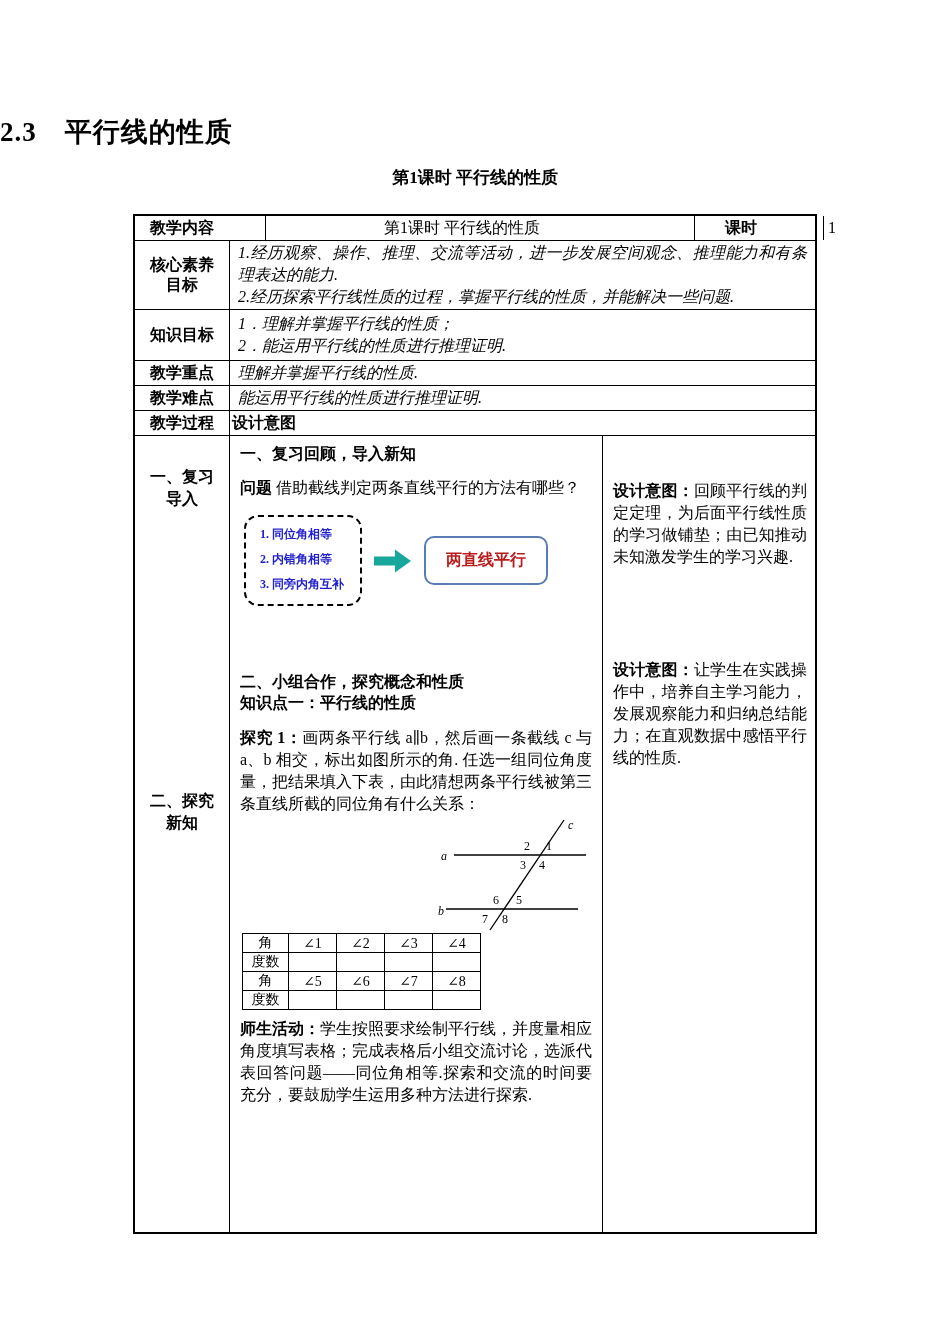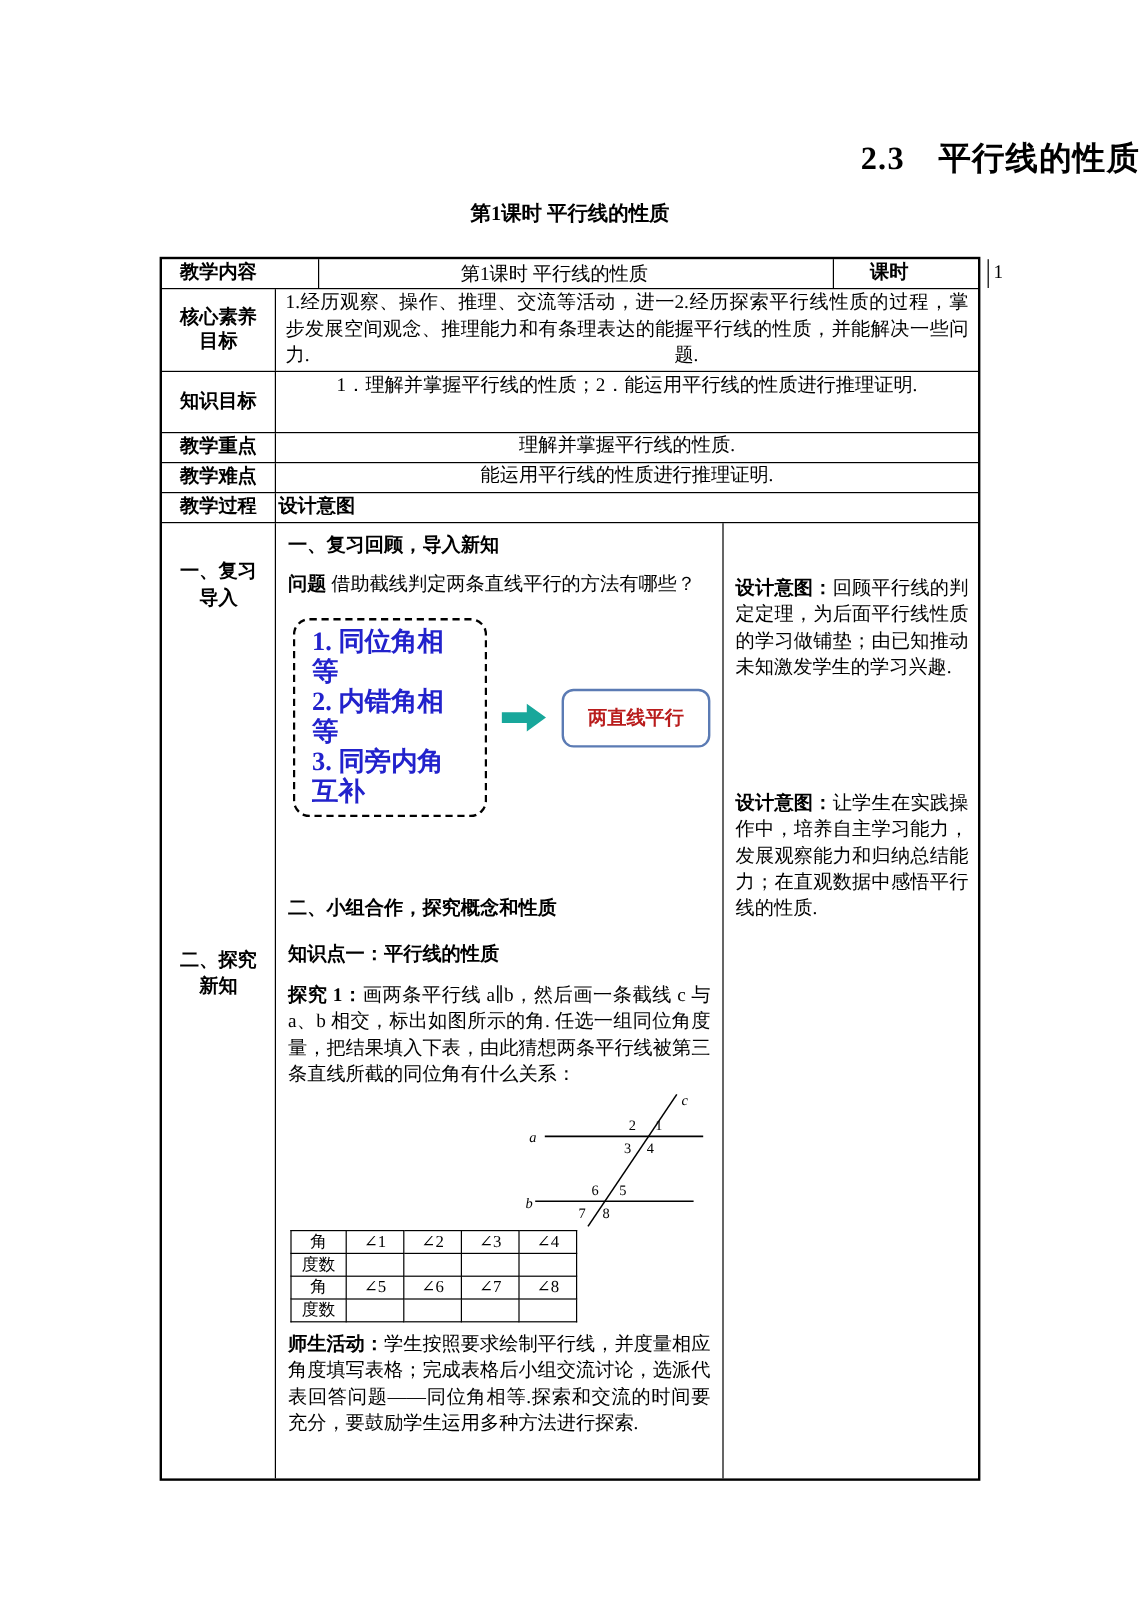--- a/index.html
+++ b/index.html
@@ -3,69 +3,69 @@
 <meta charset="utf-8">
 <style>
   * { box-sizing: border-box; margin: 0; padding: 0; }
   html, body { background: #ffffff; }
   body {
     width: 950px; height: 1344px;
     font-family: "Liberation Serif", "DejaVu Serif", serif;
     color: #000;
   }
   .page { padding-top: 114px; }
-  .title { text-align: right; font-size: 27px; font-weight: bold; letter-spacing: 1px; }
+  .title { text-align: left; font-size: 27px; font-weight: bold; letter-spacing: 1px; }
   .subtitle { text-align: center; font-size: 17px; font-weight: bold; margin-top: 16px; }
 
   .plan { width: 684px; margin: 25px auto 0 auto; border: 2px solid #000; }
   .row { display: flex; }
   .row + .row { border-top: 1px solid #000; }
   .cell { border-left: 1px solid #000; }
   .cell:first-child { border-left: none; }
   .flex1 { flex: 1; }
 
   .label-cell {
     width: 94px; flex: none;
     display: flex; align-items: center; justify-content: center;
     font-weight: bold; font-size: 16px; text-align: center;
     white-space: pre-line; line-height: 20px; padding: 2px;
   }
   .center-cell {
     display: flex; align-items: center; justify-content: center;
     font-size: 16px; padding: 1px 4px;
   }
-  .content-cell { font-size: 16px; line-height: 20px; padding: 1px 8px; display: flex; flex-direction: row; justify-content: center; }
+  .content-cell { font-size: 16px; line-height: 20px; padding: 1px 8px; display: flex; flex-direction: column; justify-content: center; font-style: italic; }
   .r1 { min-height: 23px; gap: 36px; } .r2 { min-height: 62px; } .r3 { min-height: 51px; }
   .r4, .r5, .r6 { min-height: 21px; } .r7 { min-height: 23px; }
 
   .body-row { min-height: 797px; }
   .stage-cell { width: 94px; flex: none; font-weight: bold; font-size: 16px; text-align: center; padding-top: 8px; line-height: 22px; white-space: pre-line; }
   .stage2 { margin-top: 258px; }
   .main-cell { width: 373px; flex: none; padding: 4px 10px; font-size: 16px; }
   .design-cell { font-size: 16px; }
 
   .bold { font-weight: bold; }
   .para { line-height: 22px; text-align: justify; }
   .m-h1 { margin-top: 4px; }
   .m-q { margin-top: 12px; }
   .flow { display: flex; align-items: center; gap: 12px; margin: 16px 0 0 4px; }
   .dashed-box {
     border: 2px dashed #000; border-radius: 14px;
     padding: 5px 16px 7px 14px;
-    color: #2222cc; font-weight: bold; font-size: 22px; line-height: 25px;
+    color: #2222cc; font-weight: bold; font-size: 12px; line-height: 25px;
   }
   .arrow-svg { flex: none; }
   .solid-box {
     border: 2px solid #5b7bb4; border-radius: 10px;
     padding: 12px 20px;
     color: #b91c1c; font-weight: bold; font-size: 16px; white-space: nowrap;
   }
   .m-think { margin-top: 42px; }
   .m-h2 { margin-top: 66px; }
-  .m-h3 { margin-top: 17px; }
+  .m-h3 { }
   .m-explore { margin-top: 13px; }
   .geo { display: block; margin: 2px 0 0 198px; }
   .geo text { font-size: 12px; fill: #000; font-family: "Liberation Serif", serif; }
   .geo .it { font-style: italic; }
   .angles { border-collapse: collapse; margin: 0 0 0 2px; }
   .angles td {
     border: 1px solid #000; width: 48px; height: 18px;
     font-size: 14px; text-align: center; padding: 0 2px;
   }
   .angles td:first-child { width: 46px; }

